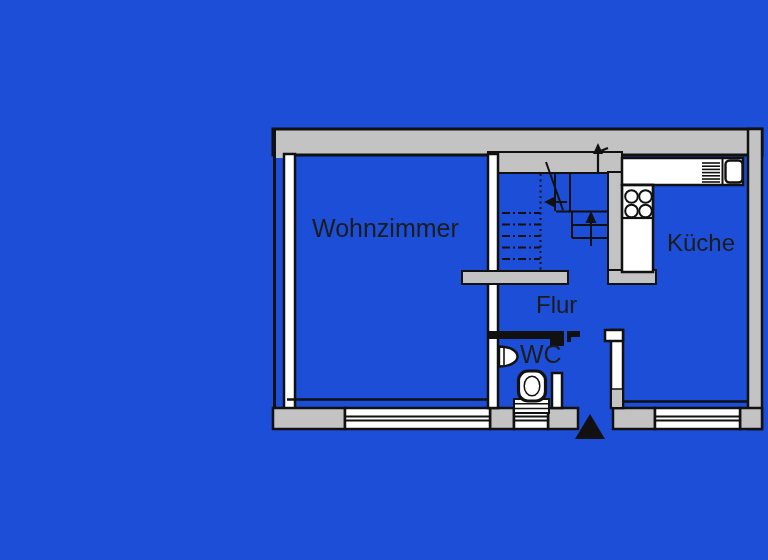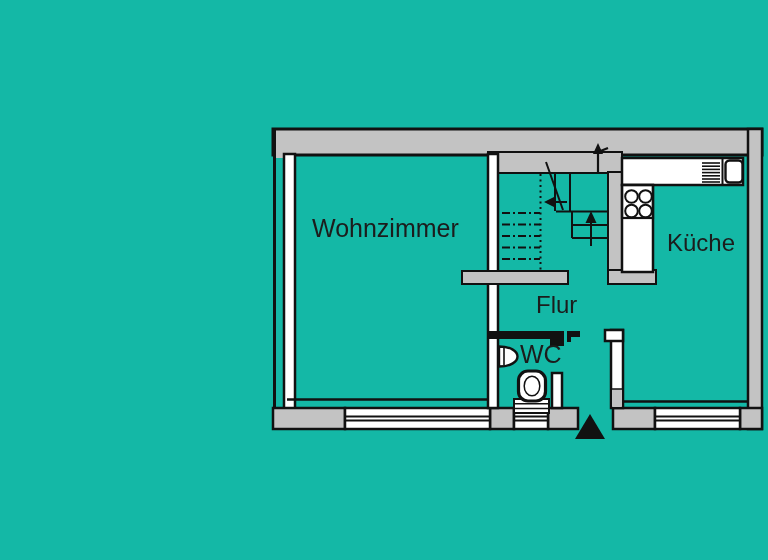--- a/index.html
+++ b/index.html
@@ -1,16 +1,16 @@
 <!DOCTYPE html>
 <html><head>
 <meta charset="utf-8">
 <style>
   html,body{margin:0;padding:0;background:#ffffff;width:768px;height:560px;overflow:hidden;}
-  #stage{position:relative;width:768px;height:560px;background:#14b8a6;text-decoration:underline;}
+  #stage{position:relative;width:768px;height:560px;background:#1d4ed8;text-decoration:underline;}
   svg{position:absolute;left:0;top:0;}
   text{font-family:"Liberation Sans","DejaVu Sans",sans-serif;fill:#1c1c1c;}
 </style>
 </head>
 <body>
 
 <div id="stage">
 <svg width="768" height="560" viewBox="0 0 768 560">
 
   <g>

